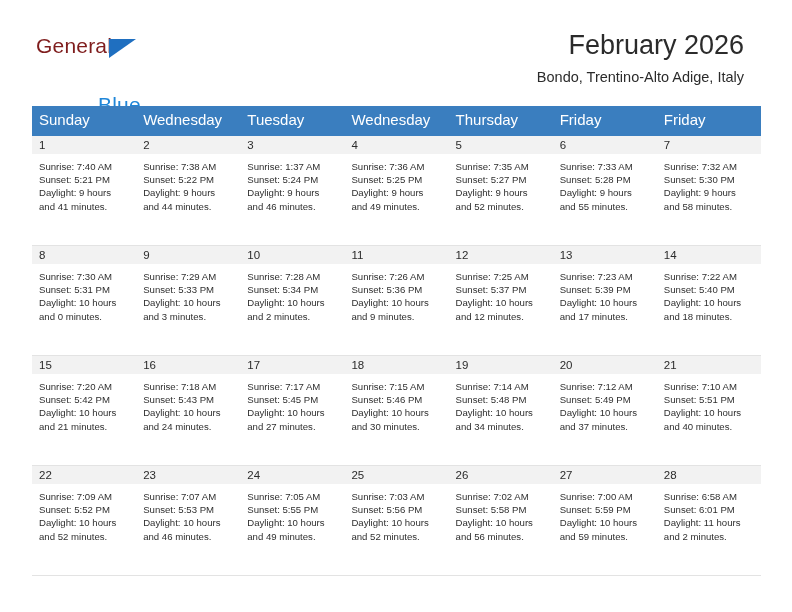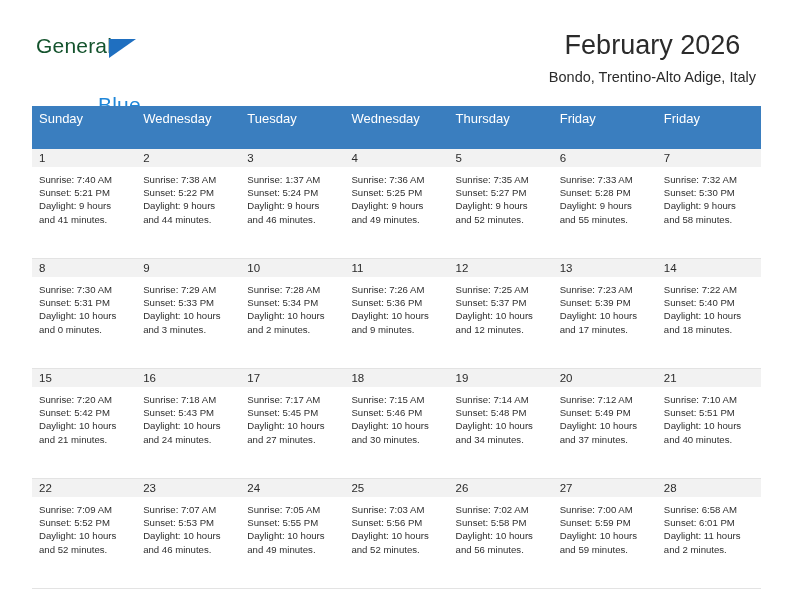--- a/index.html
+++ b/index.html
@@ -37,21 +37,21 @@
     top: 6px;
     width: 200px;
     height: 56px;
   }
   .logo-general {
     position: absolute;
     left: 0;
     top: 0;
     font-size: 21px;
     letter-spacing: 0.2px;
-    color: #14532d;
+    color: #7f1d1d;
     font-family: "Liberation Sans", sans-serif;
   }
   .logo-triangle {
     position: absolute;
     left: 73px;
     top: 5px;
     width: 0;
     height: 0;
     border-left: 27px solid #1f6fc0;
     border-bottom: 19px solid transparent;
@@ -61,23 +61,23 @@
     left: 62px;
     top: 22px;
     font-size: 21px;
     color: #1f86d8;
     letter-spacing: 0.2px;
     margin-top: 37px;
   }
 
   .title-block {
     position: absolute;
-    right: 4px;
+    right: 16px;
     top: 0;
-    text-align: center;
+    text-align: right;
   }
   .cal-title {
     font-size: 27px;
     color: #2b2b2b;
     line-height: 34px;
     white-space: nowrap;
     font-weight: normal;
     margin: 0;
   }
   .cal-subtitle {
@@ -93,24 +93,24 @@
     position: absolute;
     left: 32px;
     top: 106px;
     width: 729px;
     border-collapse: collapse;
     table-layout: fixed;
   }
   .calendar th {
     background: #3a7ebf;
     color: #ffffff;
-    font-size: 13px;
+    font-size: 15px;
     font-weight: normal;
     text-align: left;
-    padding: 5px 0 23px 7px;
+    padding: 5px 0 8px 7px;
     height: 21px;
     border: none;
   }
   .calendar td {
     vertical-align: top;
     border: none;
     padding: 0;
     width: 104.14px;
     height: 110px;
   }

